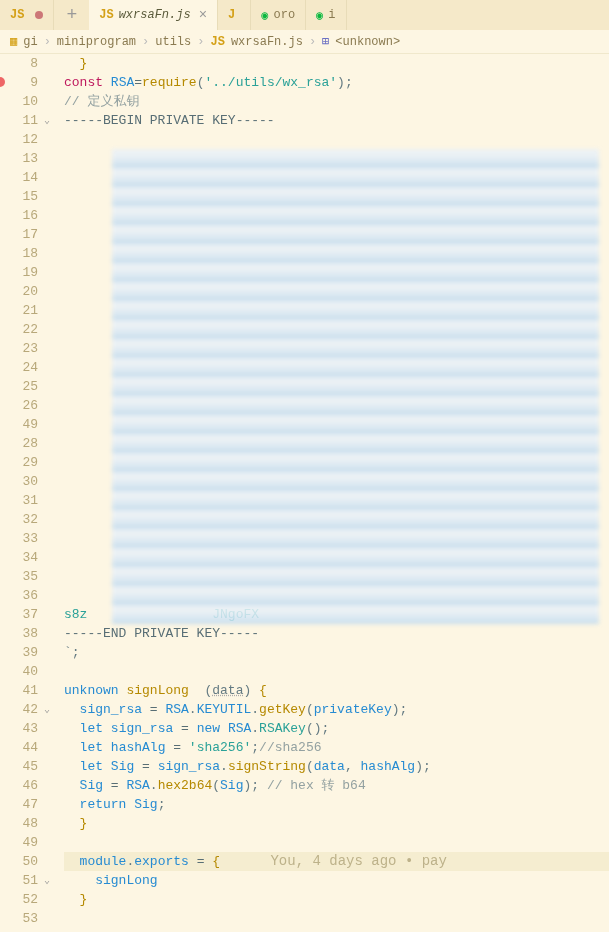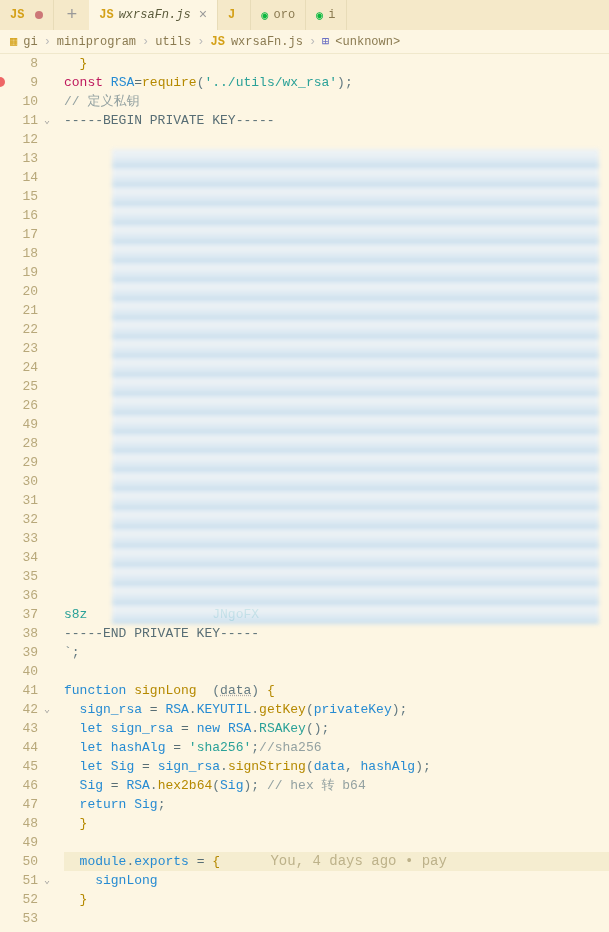--- a/index.html
+++ b/index.html
@@ -250,21 +250,21 @@
     <div class="code-line"></div>
     <div class="code-line"></div>
     <div class="code-line"></div>
     <div class="code-line"></div>
     <div class="code-line"></div>
     <div class="code-line"></div>
     <div class="code-line"><span class="string">s8z</span><span class="string">                JNgoFX</span></div>
     <div class="code-line"><span class="keymark">-----END PRIVATE KEY-----</span></div>
     <div class="code-line"><span class="punct">`;</span></div>
     <div class="code-line"></div>
-    <div class="code-line"><span class="kw-function">function</span> <span class="funcname">signLong</span>  <span class="paren">(</span><span class="param">data</span><span class="paren">)</span><span class="brace"> {</span></div>
+    <div class="code-line"><span class="kw-function">unknown</span> <span class="funcname">signLong</span>  <span class="paren">(</span><span class="param">data</span><span class="paren">)</span><span class="brace"> {</span></div>
     <div class="code-line">  <span class="varname2">sign_rsa</span><span class="operator"> = </span><span class="varname2">RSA</span>.<span class="varname2">KEYUTIL</span>.<span class="funcname">getKey</span><span class="paren">(</span><span class="varname2">privateKey</span><span class="paren">);</span></div>
     <div class="code-line">  <span class="kw-let">let</span> <span class="varname2">sign_rsa</span><span class="operator"> = </span><span class="kw-new">new</span> <span class="varname2">RSA</span>.<span class="classname">RSAKey</span><span class="paren">();</span></div>
     <div class="code-line">  <span class="kw-let">let</span> <span class="varname2">hashAlg</span><span class="operator"> = </span><span class="string">'sha256'</span><span class="punct">;</span><span class="comment">//sha256</span></div>
     <div class="code-line">  <span class="kw-let">let</span> <span class="varname2">Sig</span><span class="operator"> = </span><span class="varname2">sign_rsa</span>.<span class="funcname">signString</span><span class="paren">(</span><span class="varname2">data</span><span>, </span><span class="varname2">hashAlg</span><span class="paren">);</span></div>
     <div class="code-line">  <span class="varname2">Sig</span><span class="operator"> = </span><span class="varname2">RSA</span>.<span class="funcname">hex2b64</span><span class="paren">(</span><span class="varname2">Sig</span><span class="paren">); </span><span class="comment">// hex 转 b64</span></div>
     <div class="code-line">  <span class="kw-return">return</span> <span class="varname2">Sig</span><span class="punct">;</span></div>
     <div class="code-line">  <span class="brace">}</span></div>
     <div class="code-line"></div>
     <div class="code-line highlight">  <span class="varname2">module</span>.<span class="varname2">exports</span><span class="operator"> = </span><span class="brace">{</span><span class="codelens">      You, 4 days ago • pay</span></div>
     <div class="code-line">    <span class="varname2">signLong</span></div>

